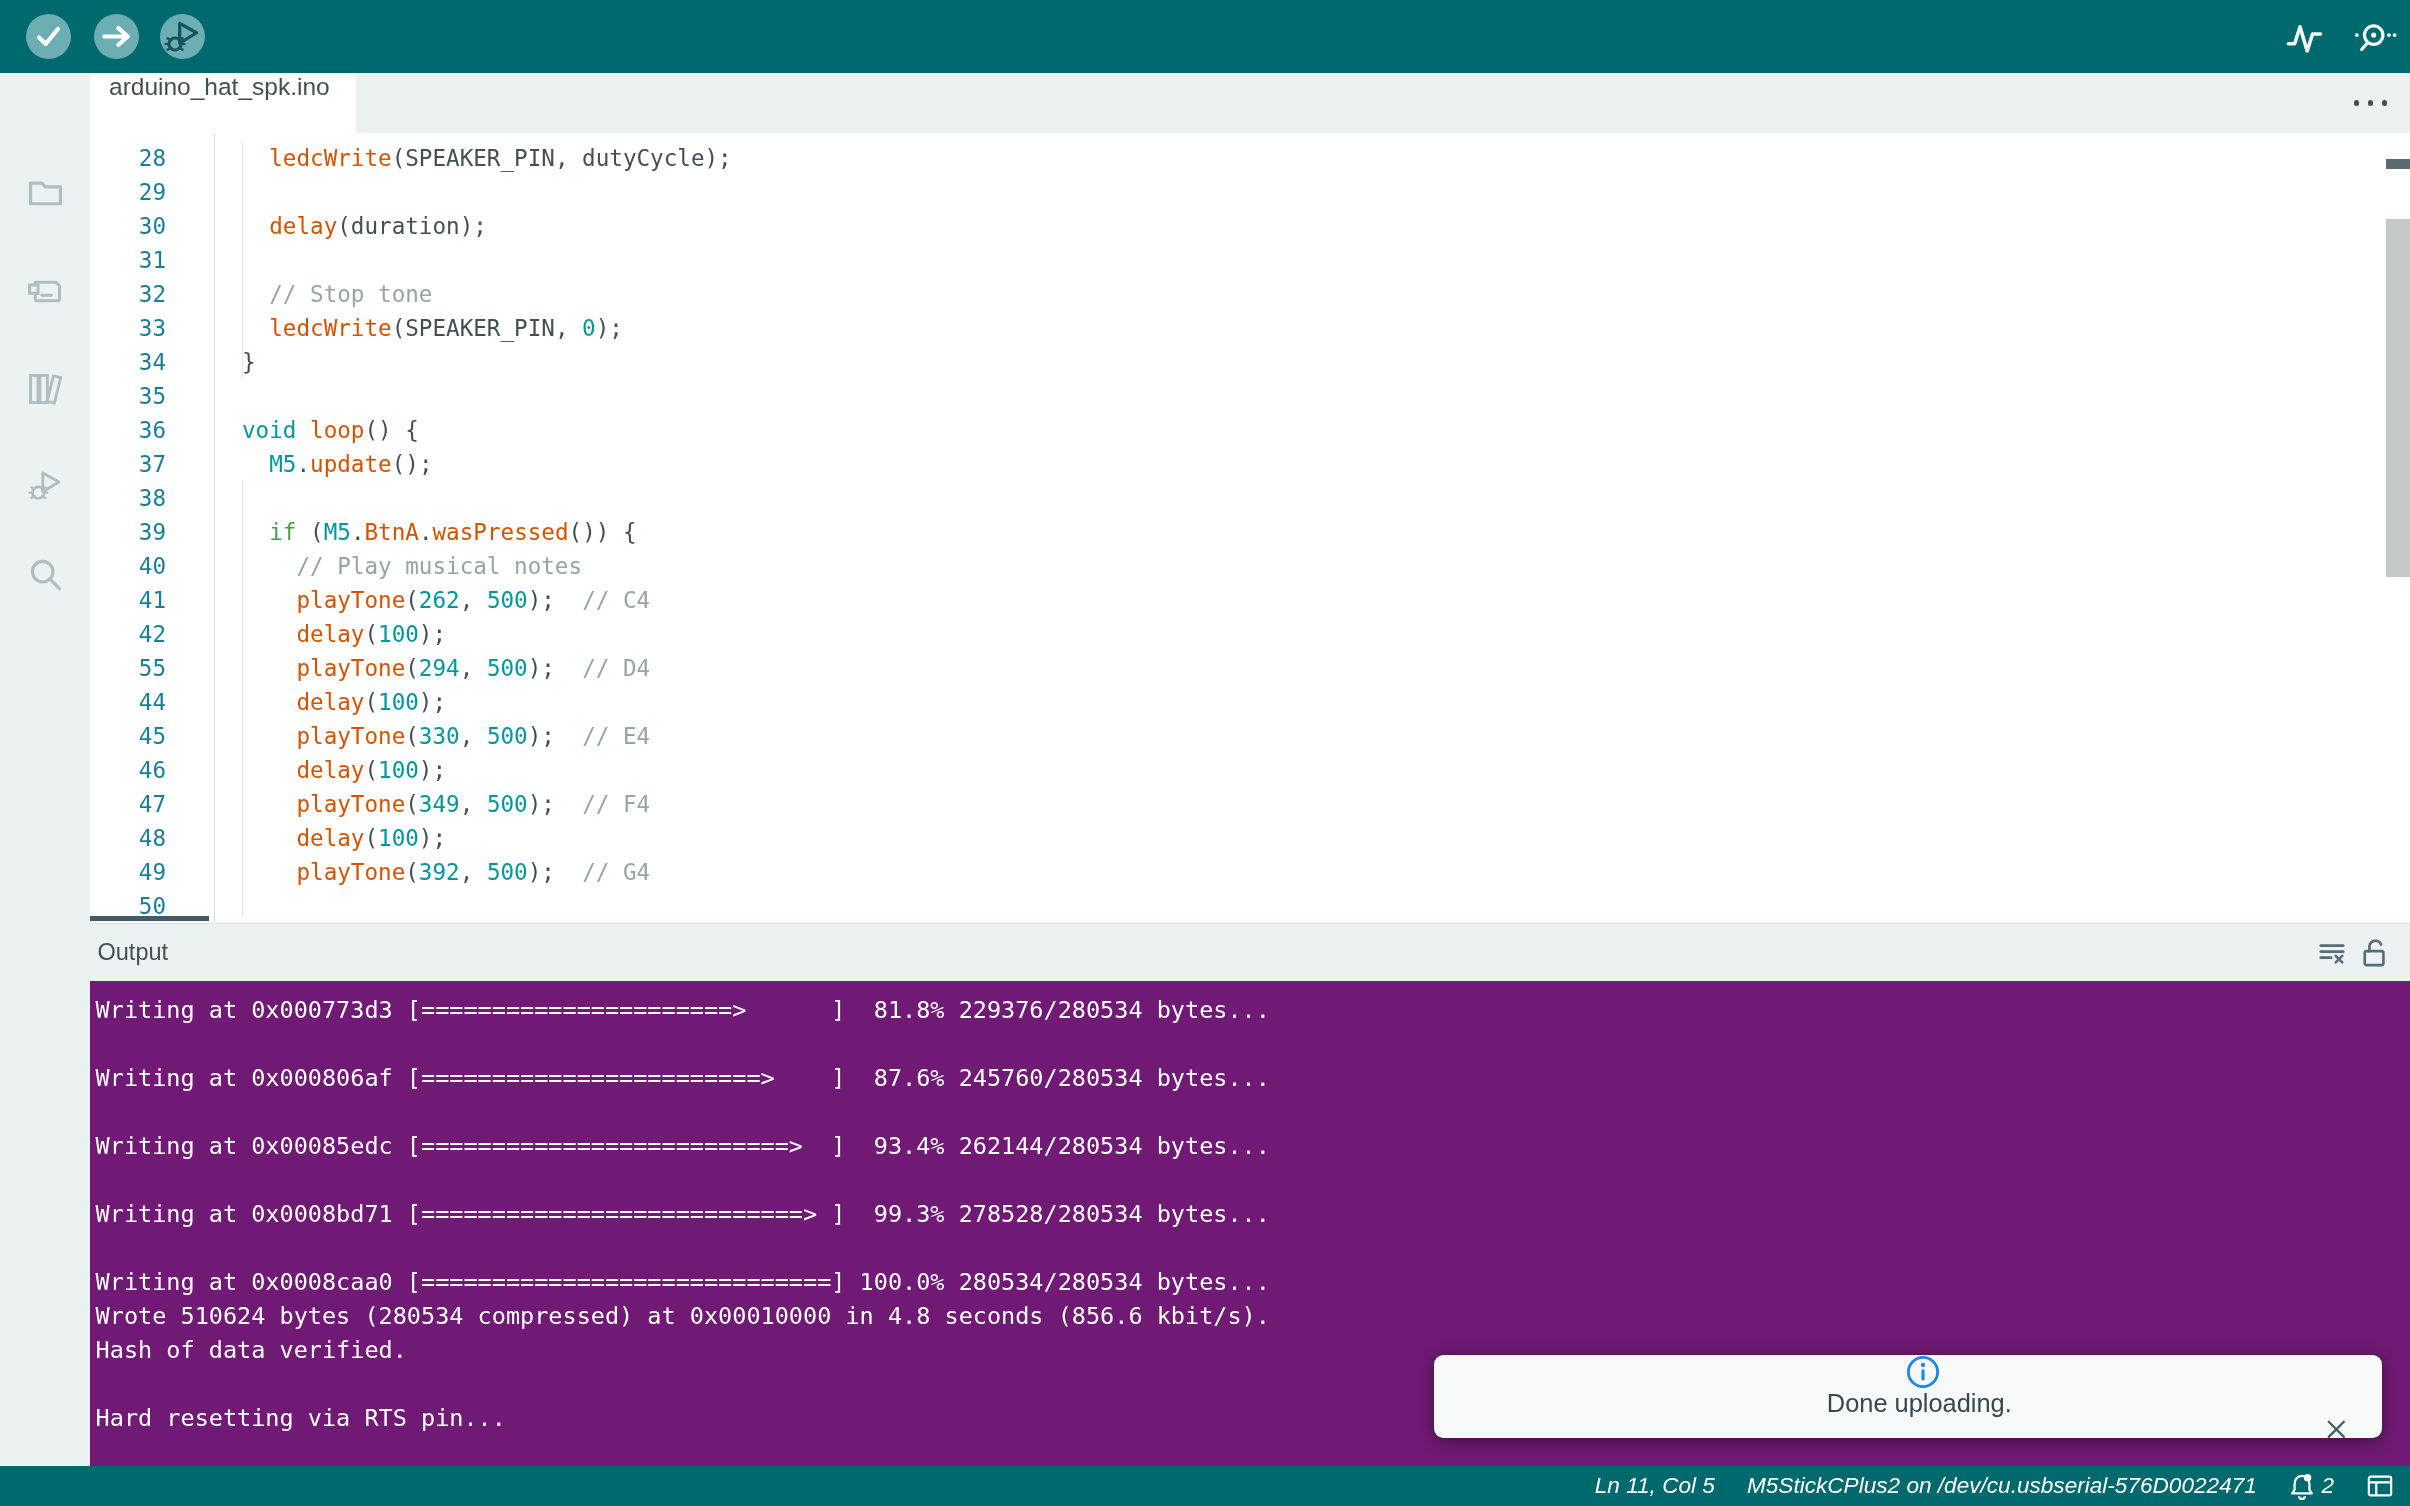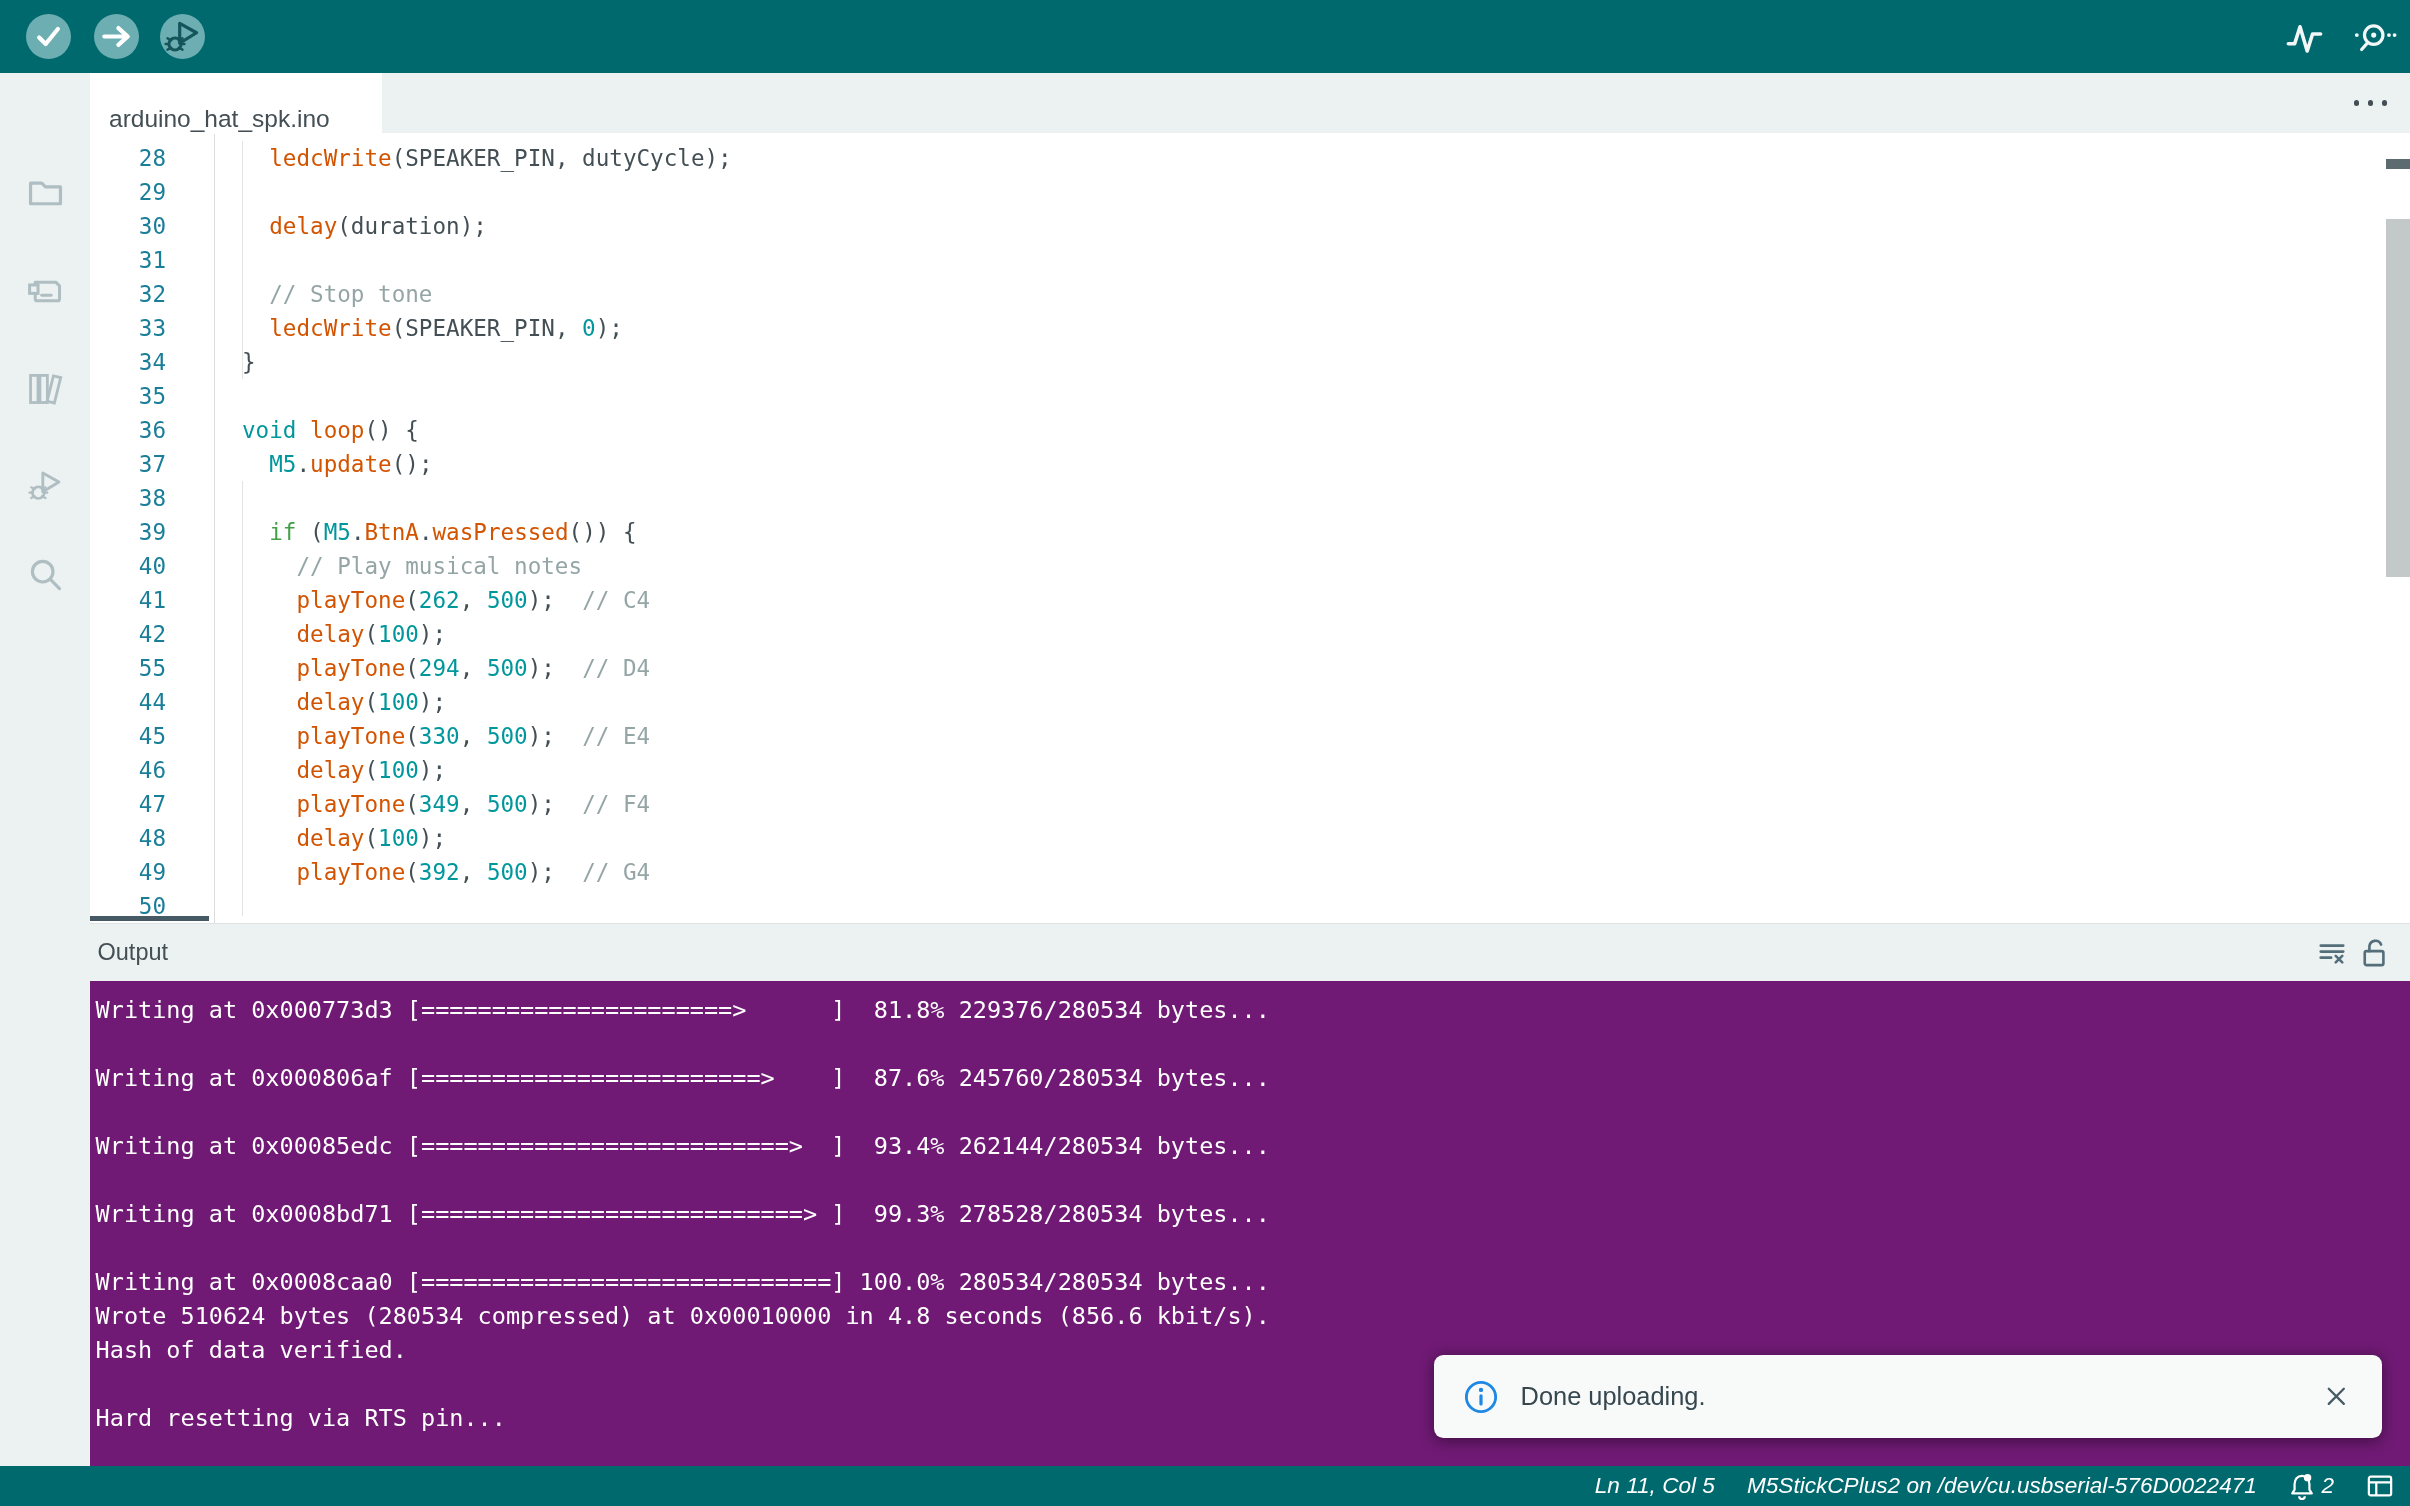--- a/index.html
+++ b/index.html
@@ -18,22 +18,22 @@
         border-top:10.4px solid #455A64;}
   .tb-icon{position:absolute;top:15px;width:45px;height:45px;display:flex;align-items:center;justify-content:center;cursor:pointer;}
   .tb-icon.plotter{left:2282px}.tb-icon.monitor{left:2352px}
 
   
   .sidebar{position:absolute;left:0;top:73px;width:90px;height:1393px;background:#ECF1F1;}
   .sb-icon{position:absolute;left:23.5px;width:43px;height:43px;cursor:pointer;}
 
   
   .tabbar{position:absolute;left:90px;top:73px;width:2320px;height:60px;background:#ECF1F1;}
-  .tab-active{position:absolute;left:0;top:0;width:292px;height:60px;background:#fff;
-        display:flex;align-items:flex-end;padding-left:19px;box-sizing:border-box;
+  .tab-active{position:absolute;left:0;top:0;width:266px;height:60px;background:#fff;
+        display:flex;align-items:flex-start;padding-left:19px;box-sizing:border-box;
         font-size:24.5px;color:#434F54;cursor:pointer;}
   .tab-menu{position:absolute;right:22.6px;top:27px;display:flex;gap:8.5px;cursor:pointer;}
   .tab-menu i{width:5.6px;height:5.6px;border-radius:50%;background:#434F54;}
 
   
   .editor{position:absolute;left:90px;top:134px;width:2320px;height:789px;background:#fff;}
   .gutter{position:absolute;left:0;top:6.6px;width:124px;box-sizing:border-box;padding-right:48px;text-align:right;}
   .ln{height:34px;line-height:34px;font-family:"DejaVu Sans Mono",monospace;font-size:22.6px;color:#1A7E98;}
   .gutter-sep{position:absolute;left:124px;top:0;bottom:0;width:0.9px;background:#DCDCDC;}
   .guide{position:absolute;left:152px;width:0.9px;background:#E4E4E4;}
@@ -51,21 +51,21 @@
         display:flex;align-items:center;border-top:0.9px solid #DDE2E2;box-sizing:border-box;}
   .output-title{margin-left:7.5px;font-size:23.5px;color:#434F54;}
   .oh-icons{margin-left:auto;margin-right:21px;display:flex;gap:15px;align-items:center;}
   .oh-icons svg{cursor:pointer;}
   .console{position:absolute;left:90px;top:981px;width:2320px;height:485px;background:#701a75;overflow:hidden;}
   .console pre{margin:0;padding:12.2px 0 0 5.6px;font-family:"DejaVu Sans Mono",monospace;
         font-size:23.5px;line-height:34px;color:#FFFFFF;white-space:pre;}
 
   
   .notification{position:absolute;left:1434px;top:1355px;width:948px;height:83px;background:#F8FAFA;
-        border-radius:9.4px;box-shadow:0 2.8px 15px rgba(0,0,0,0.45);display:flex;align-items:center;z-index:5;}
+        border-radius:9.4px;box-shadow:0 2.8px 15px rgba(0,0,0,0.45);display:flex;align-items:center;z-index:5;flex-direction:column;}
   .notif-msg{margin-left:22.6px;font-size:25.4px;color:#37474F;}
   .notif-close{margin-left:auto;margin-right:34px;cursor:pointer;display:flex;}
   .notif-info{margin-left:30px;display:flex;}
 
   
   .statusbar{position:absolute;left:0;top:1466px;width:2411px;height:40px;background:#00696E;
         display:flex;align-items:center;justify-content:flex-end;gap:32px;padding-right:17px;
         box-sizing:border-box;color:#fff;font-size:22.6px;}
   .sb-item{display:flex;align-items:center;gap:6.6px;cursor:pointer;font-style:italic;}
 </style>

